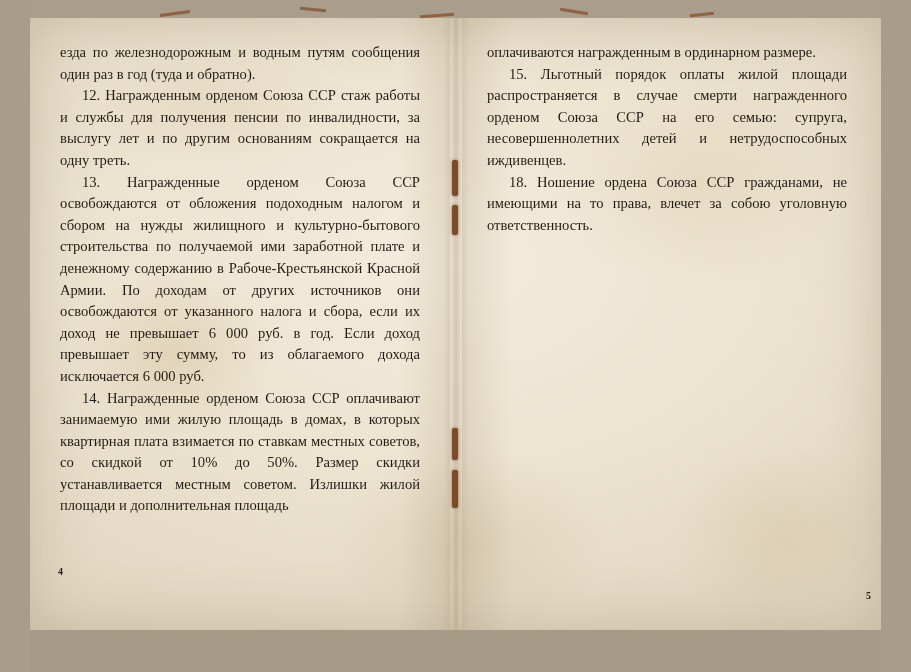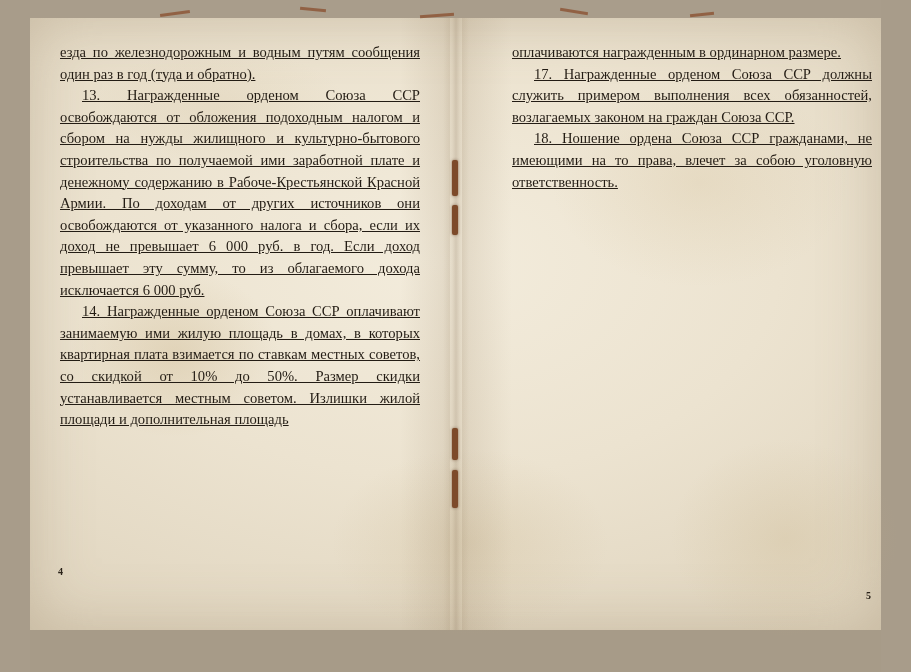--- a/index.html
+++ b/index.html
@@ -94,26 +94,25 @@
     top: 42px;
     width: 360px;
     color: #231c14;
     font-size: 14.6px;
     line-height: 21.6px;
     text-align: justify;
     text-justify: inter-word;
     font-family: "Liberation Serif", serif;
   }
   #col-left  { left: 60px; }
-  #col-right { left: 512px; }
+  #col-right { left: 487px; }
 
   .column p {
     margin: 0;
     text-indent: 22px;
-    text-decoration: underline;
   }
   .column p.noindent { text-indent: 0; }
 
   .pagenum {
     position: absolute;
     font-family: "Liberation Serif", serif;
     font-size: 10px;
     color: #2a2219;
     font-weight: bold;
   }
@@ -156,24 +155,25 @@
   <div class="stitch d"></div>
 
   <div class="fleck" style="left:160px; top:12px; width:30px; height:3px; transform:rotate(-8deg);"></div>
   <div class="fleck" style="left:300px; top:8px;  width:26px; height:3px; transform:rotate(6deg);"></div>
   <div class="fleck" style="left:420px; top:14px; width:34px; height:3px; transform:rotate(-4deg);"></div>
   <div class="fleck" style="left:560px; top:10px; width:28px; height:3px; transform:rotate(9deg);"></div>
   <div class="fleck" style="left:690px; top:13px; width:24px; height:3px; transform:rotate(-6deg);"></div>
 
   <div class="column" id="col-left">
     <p class="noindent">езда по железнодорожным и водным путям сообщения один раз в год (туда и обратно).</p>
+    <p>12. Награжденным орденом Союза ССР стаж работы и службы для получения пенсии по инвалидности, за выслугу лет и по другим основаниям сокращается на одну треть.</p>
     <p>13. Награжденные орденом Союза ССР освобождаются от обложения подоходным налогом и сбором на нужды жилищного и культурно-бытового строительства по получаемой ими заработной плате и денежному содержанию в Рабоче-Крестьянской Красной Армии. По доходам от других источников они освобождаются от указанного налога и сбора, если их доход не превышает 6 000 руб. в год. Если доход превышает эту сумму, то из облагаемого дохода исключается 6 000 руб.</p>
     <p>14. Награжденные орденом Союза ССР оплачивают занимаемую ими жилую площадь в домах, в которых квартирная плата взимается по ставкам местных советов, со скидкой от 10% до 50%. Размер скидки устанавливается местным советом. Излишки жилой площади и дополнительная площадь</p>
   </div>
   <div class="pagenum" id="pg-left">4</div>
 
   <div class="column" id="col-right">
     <p class="noindent">оплачиваются награжденным в ординарном размере.</p>
-    <p>17. Награжденные орденом Союза ССР должны служить примером выполнения всех обязанностей, возлагаемых законом на граждан Союза ССР.</p>
+    <p>15. Льготный порядок оплаты жилой площади распространяется в случае смерти награжденного орденом Союза ССР на его семью: супруга, несовершеннолетних детей и нетрудоспособных иждивенцев.</p>
     <p>18. Ношение ордена Союза ССР гражданами, не имеющими на то права, влечет за собою уголовную ответственность.</p>
   </div>
   <div class="pagenum" id="pg-right">5</div>
 </div>
 
 </body></html>

